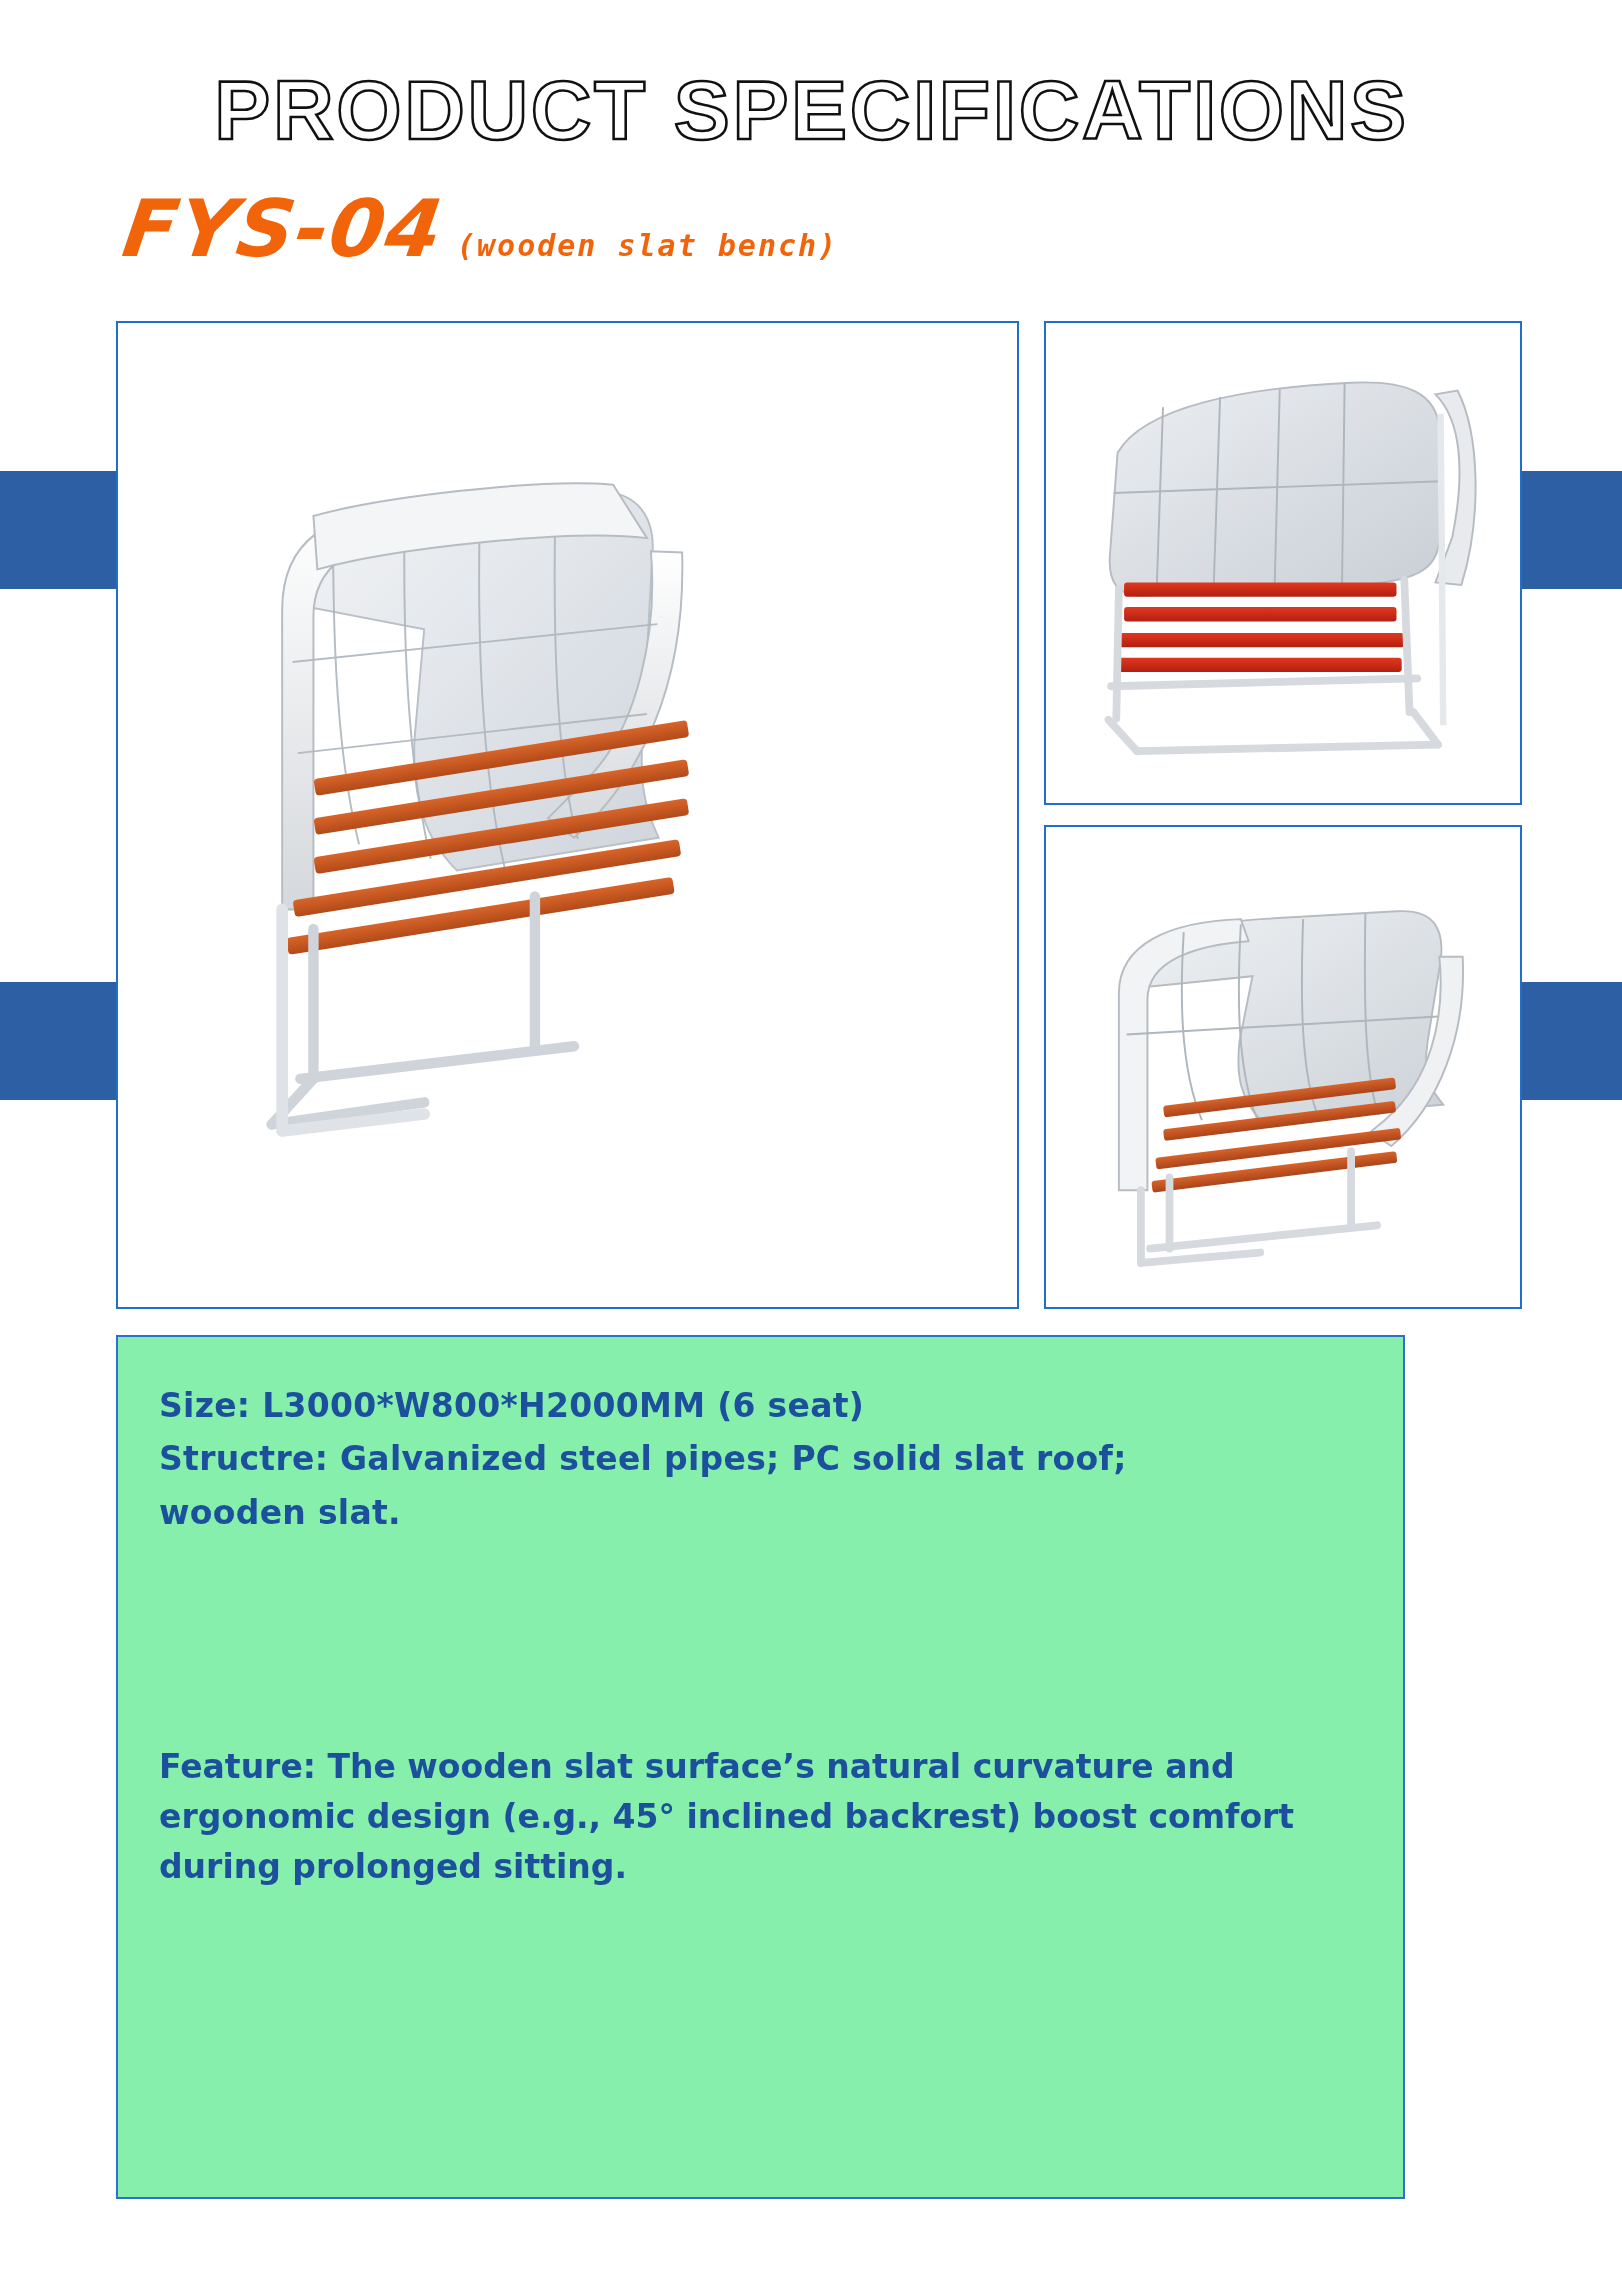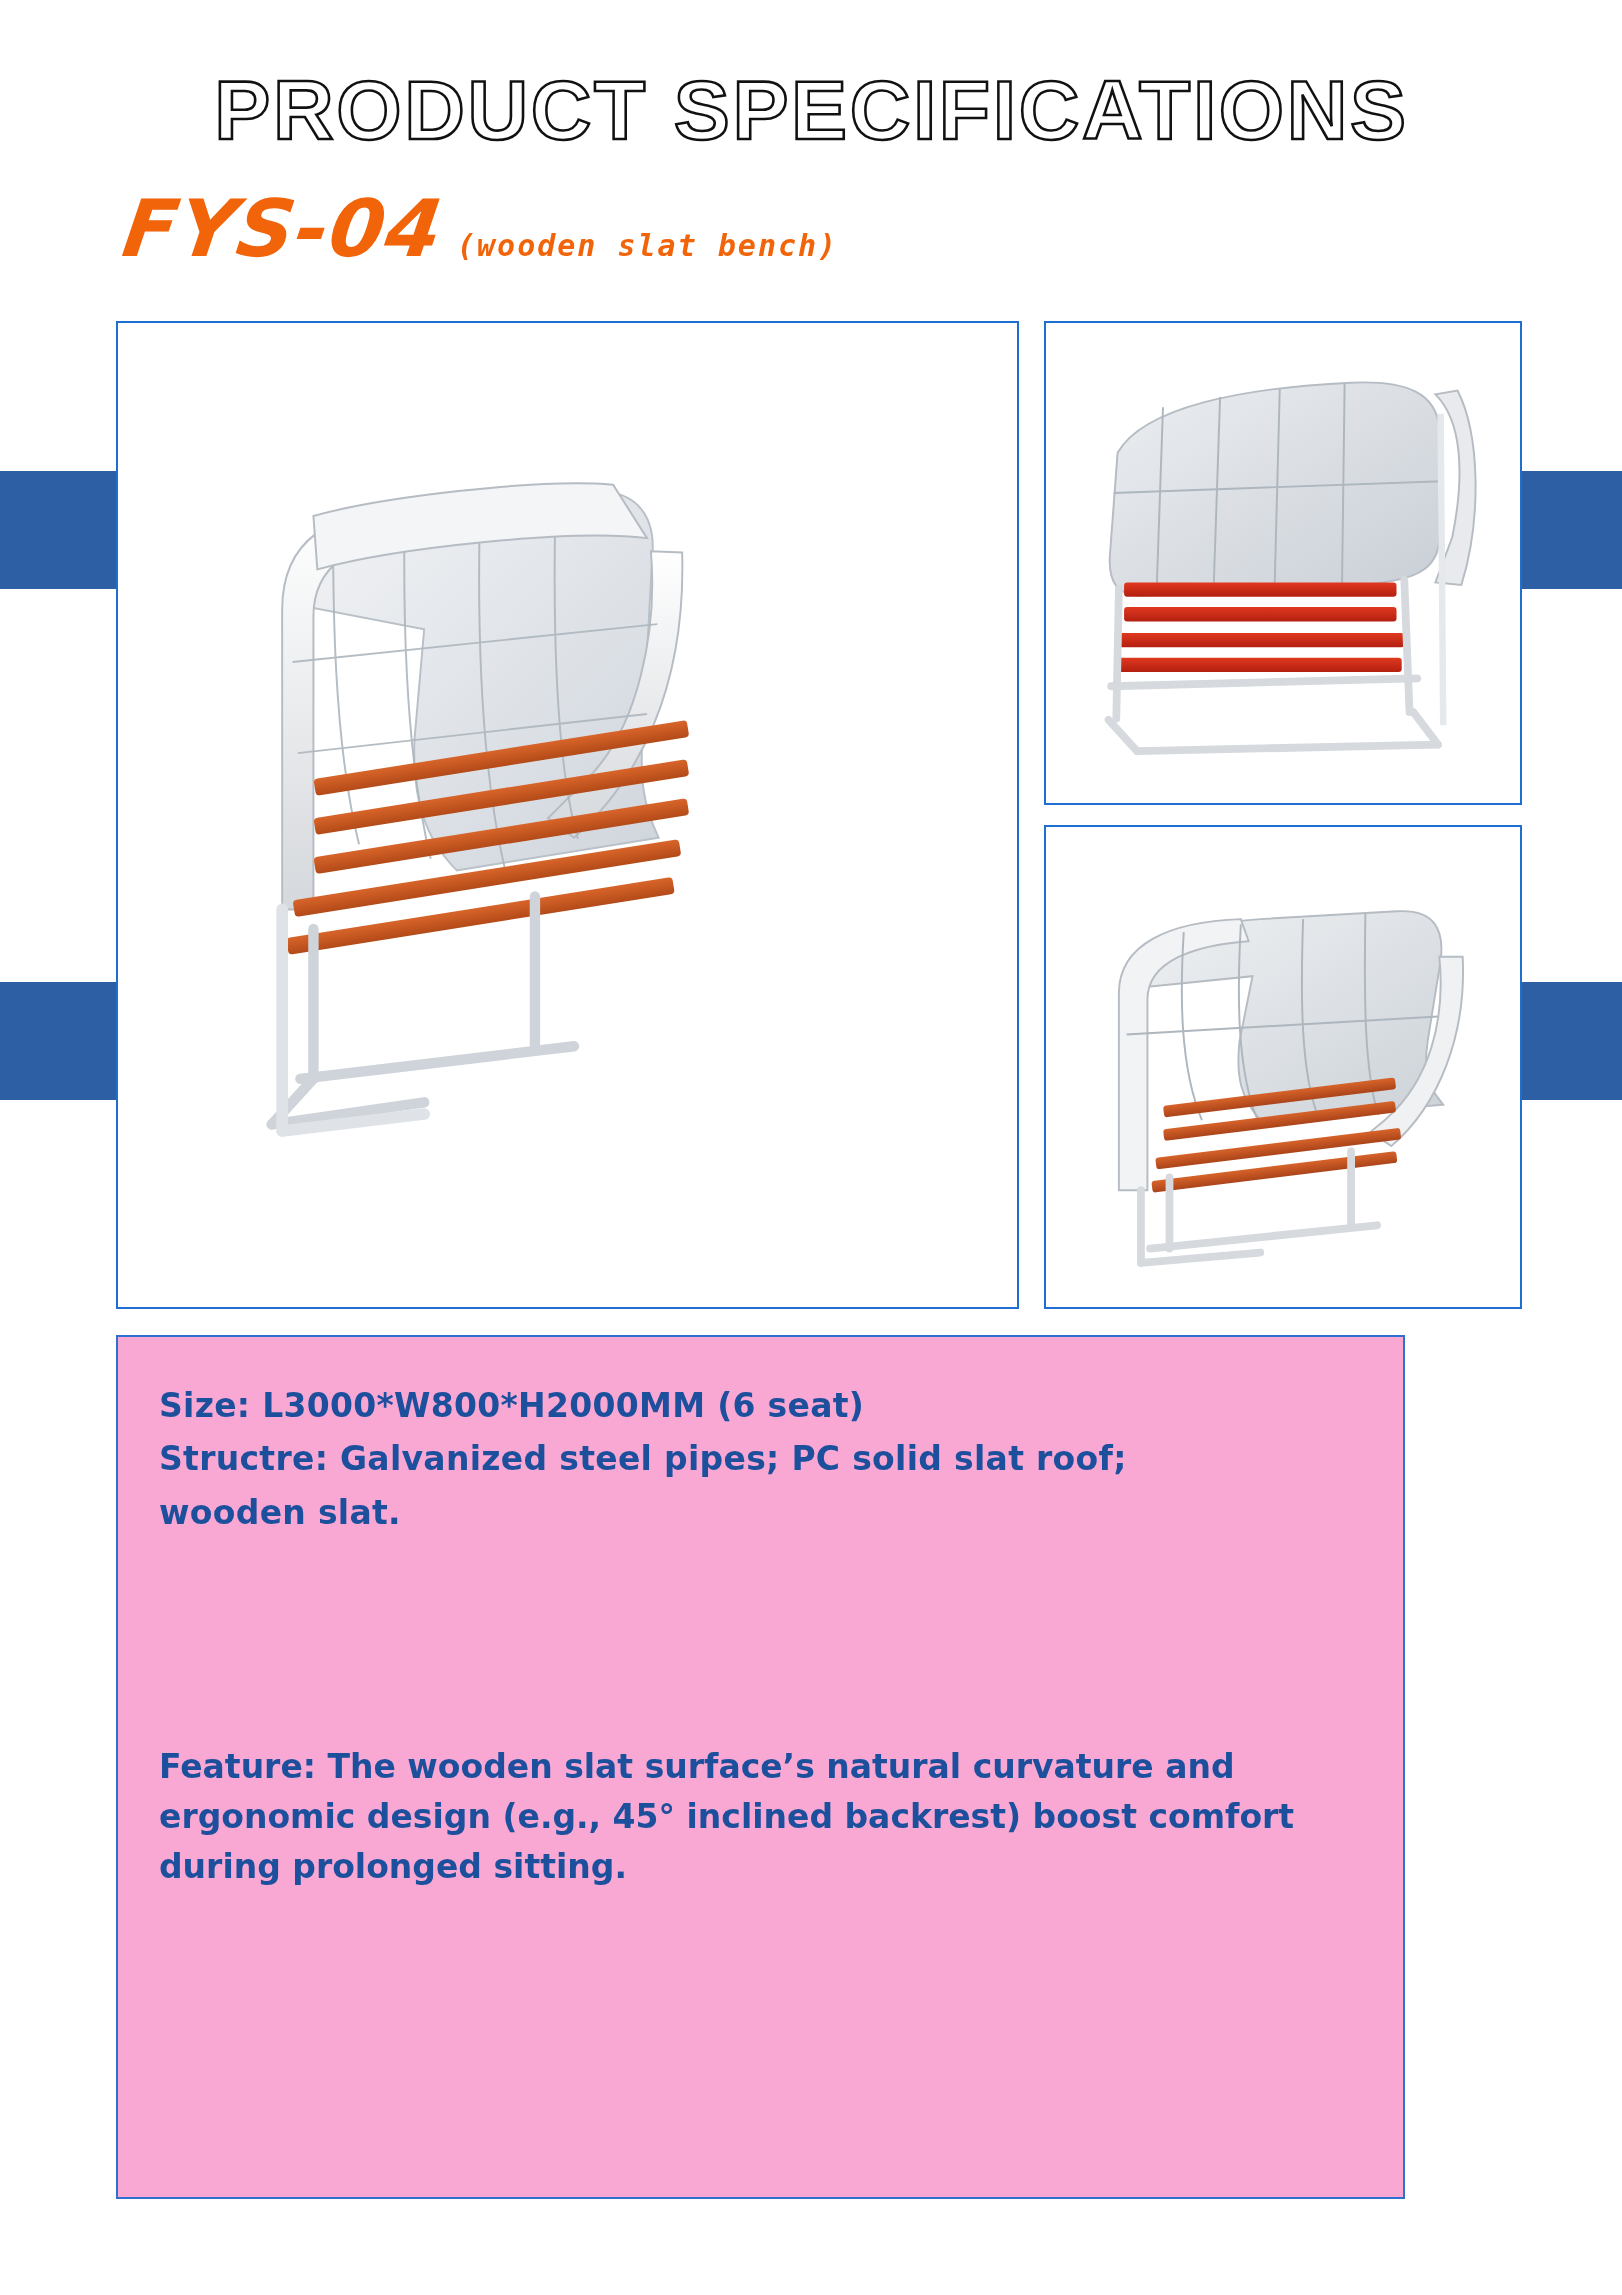--- a/index.html
+++ b/index.html
@@ -87,21 +87,21 @@
   .illus { width: 100%; height: 100%; display: block; }
 
   
   .specbox {
     position: absolute;
     left: 116px;
     top: 1335px;
     width: 1289px;
     height: 864px;
     border: 2.6px solid #2f6fd0;
-    background: #f9a8d4;
+    background: #86efac;
     z-index: 4;
     padding: 46px 39px 39px 41px;
   }
   .spec-line {
     color: #1c4f9c;
     font-size: 33px;
     font-weight: 700;
     letter-spacing: 0.3px;
     line-height: 1.42;
     margin-bottom: 6.5px;

